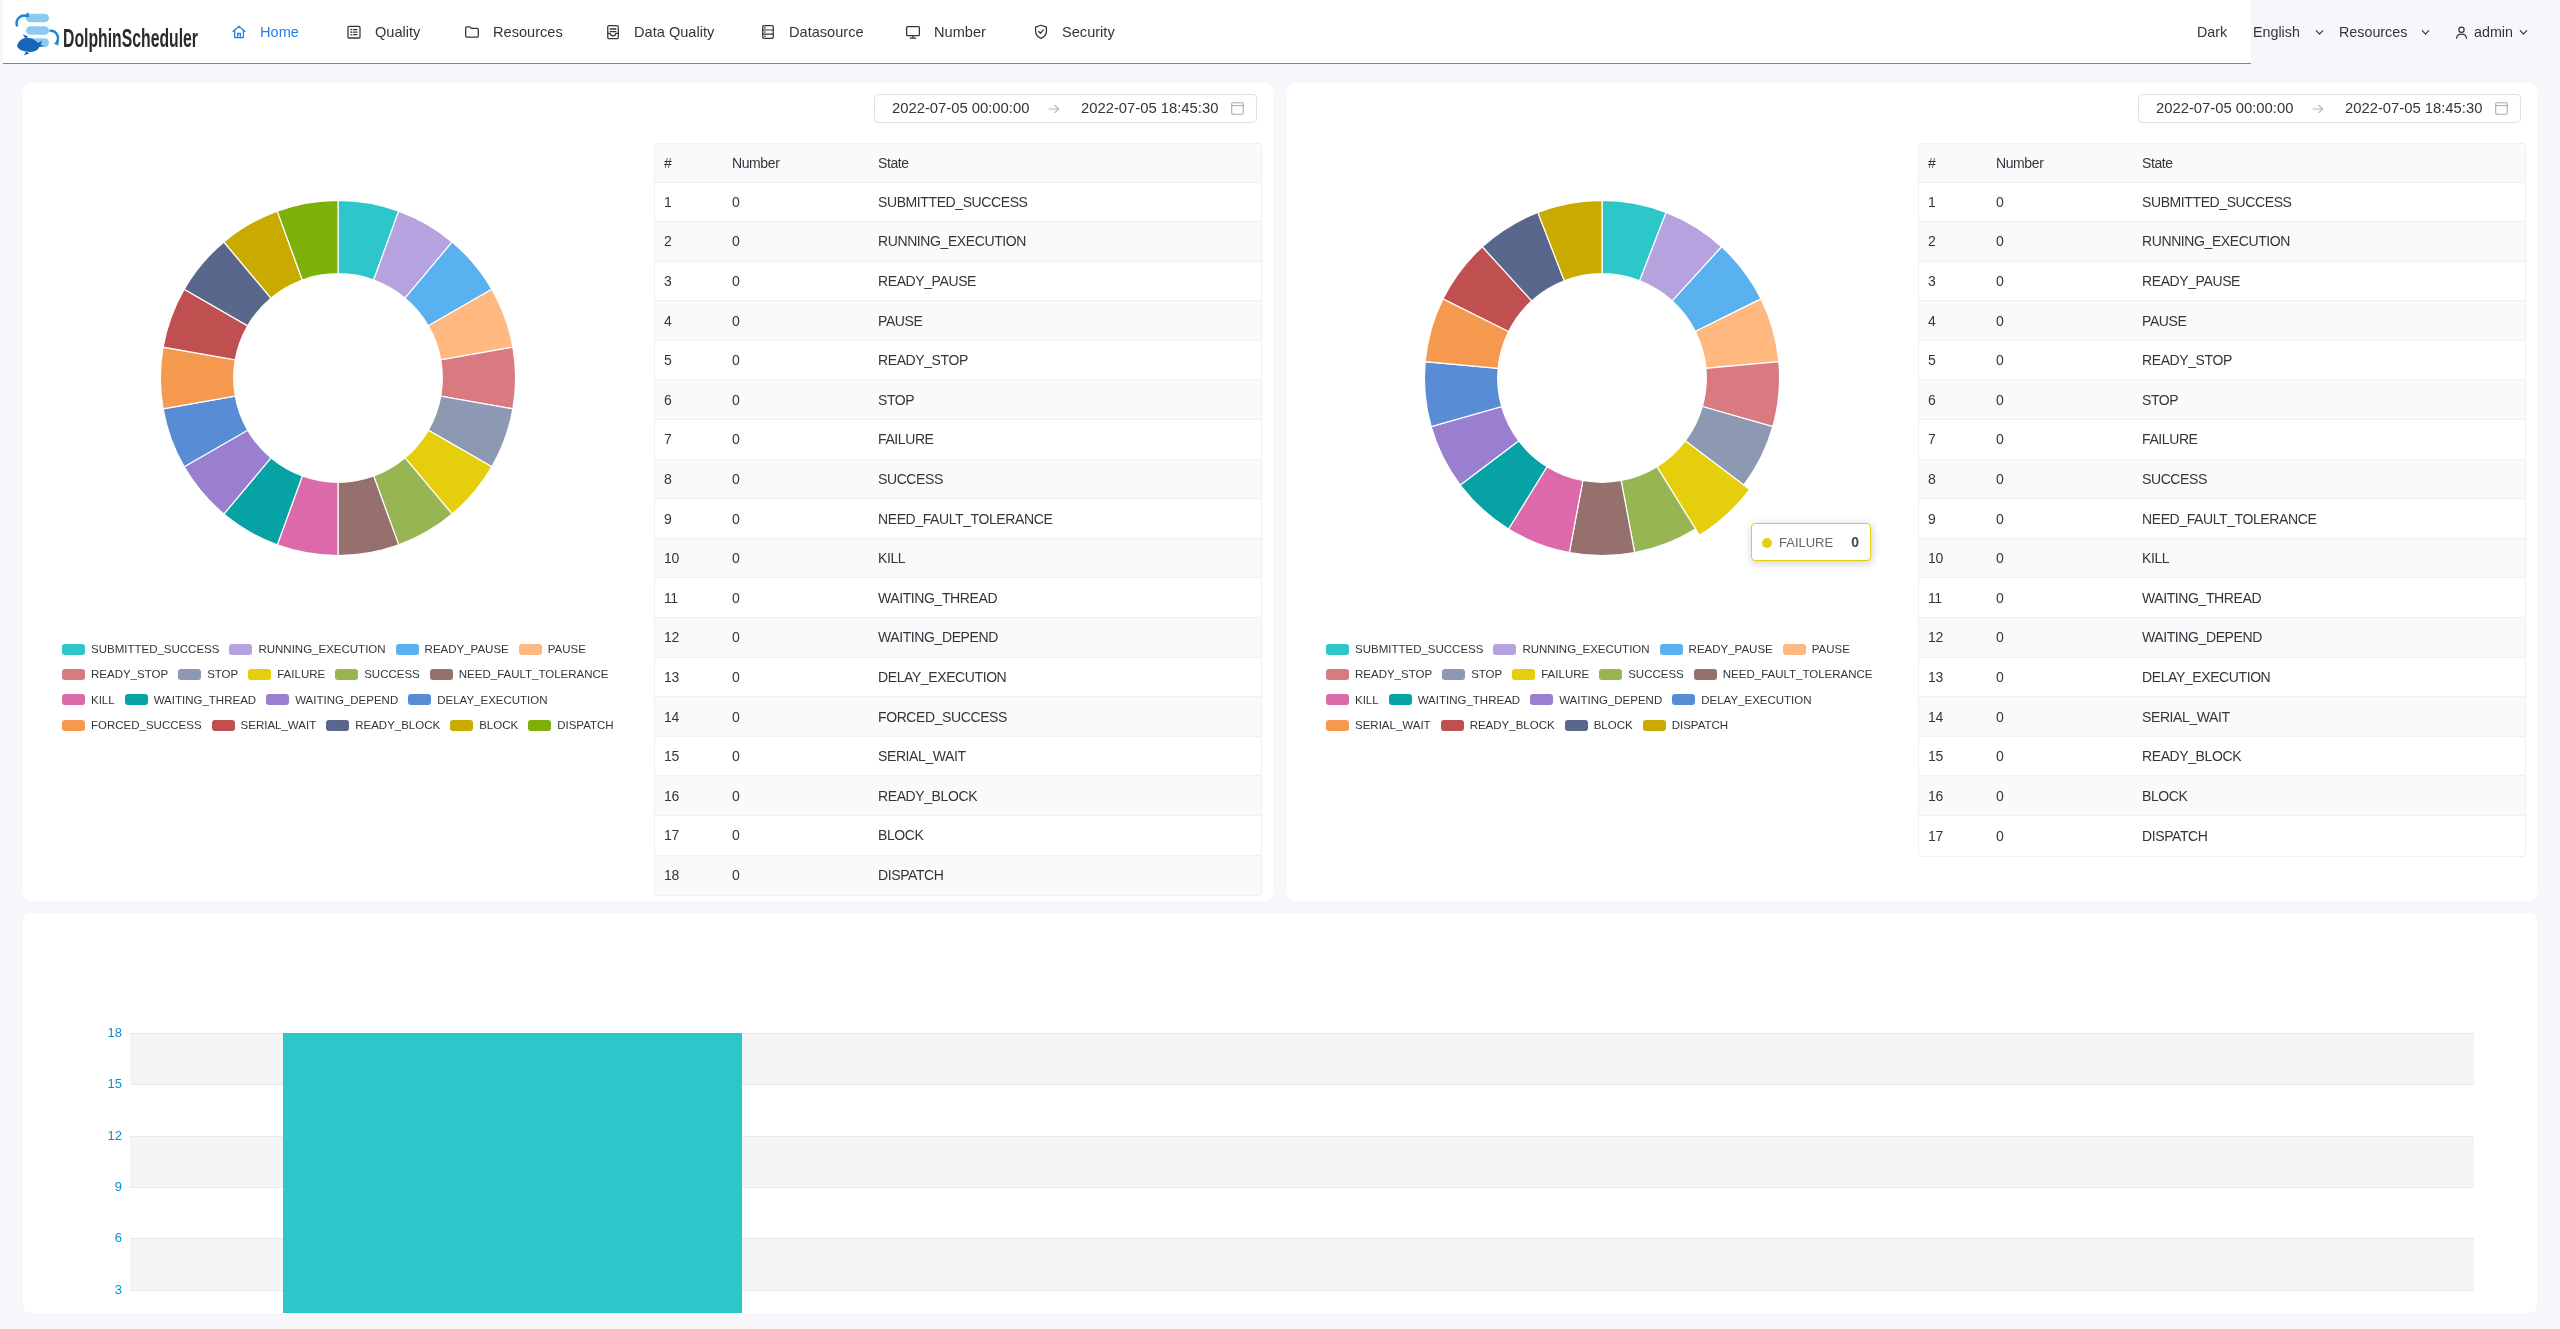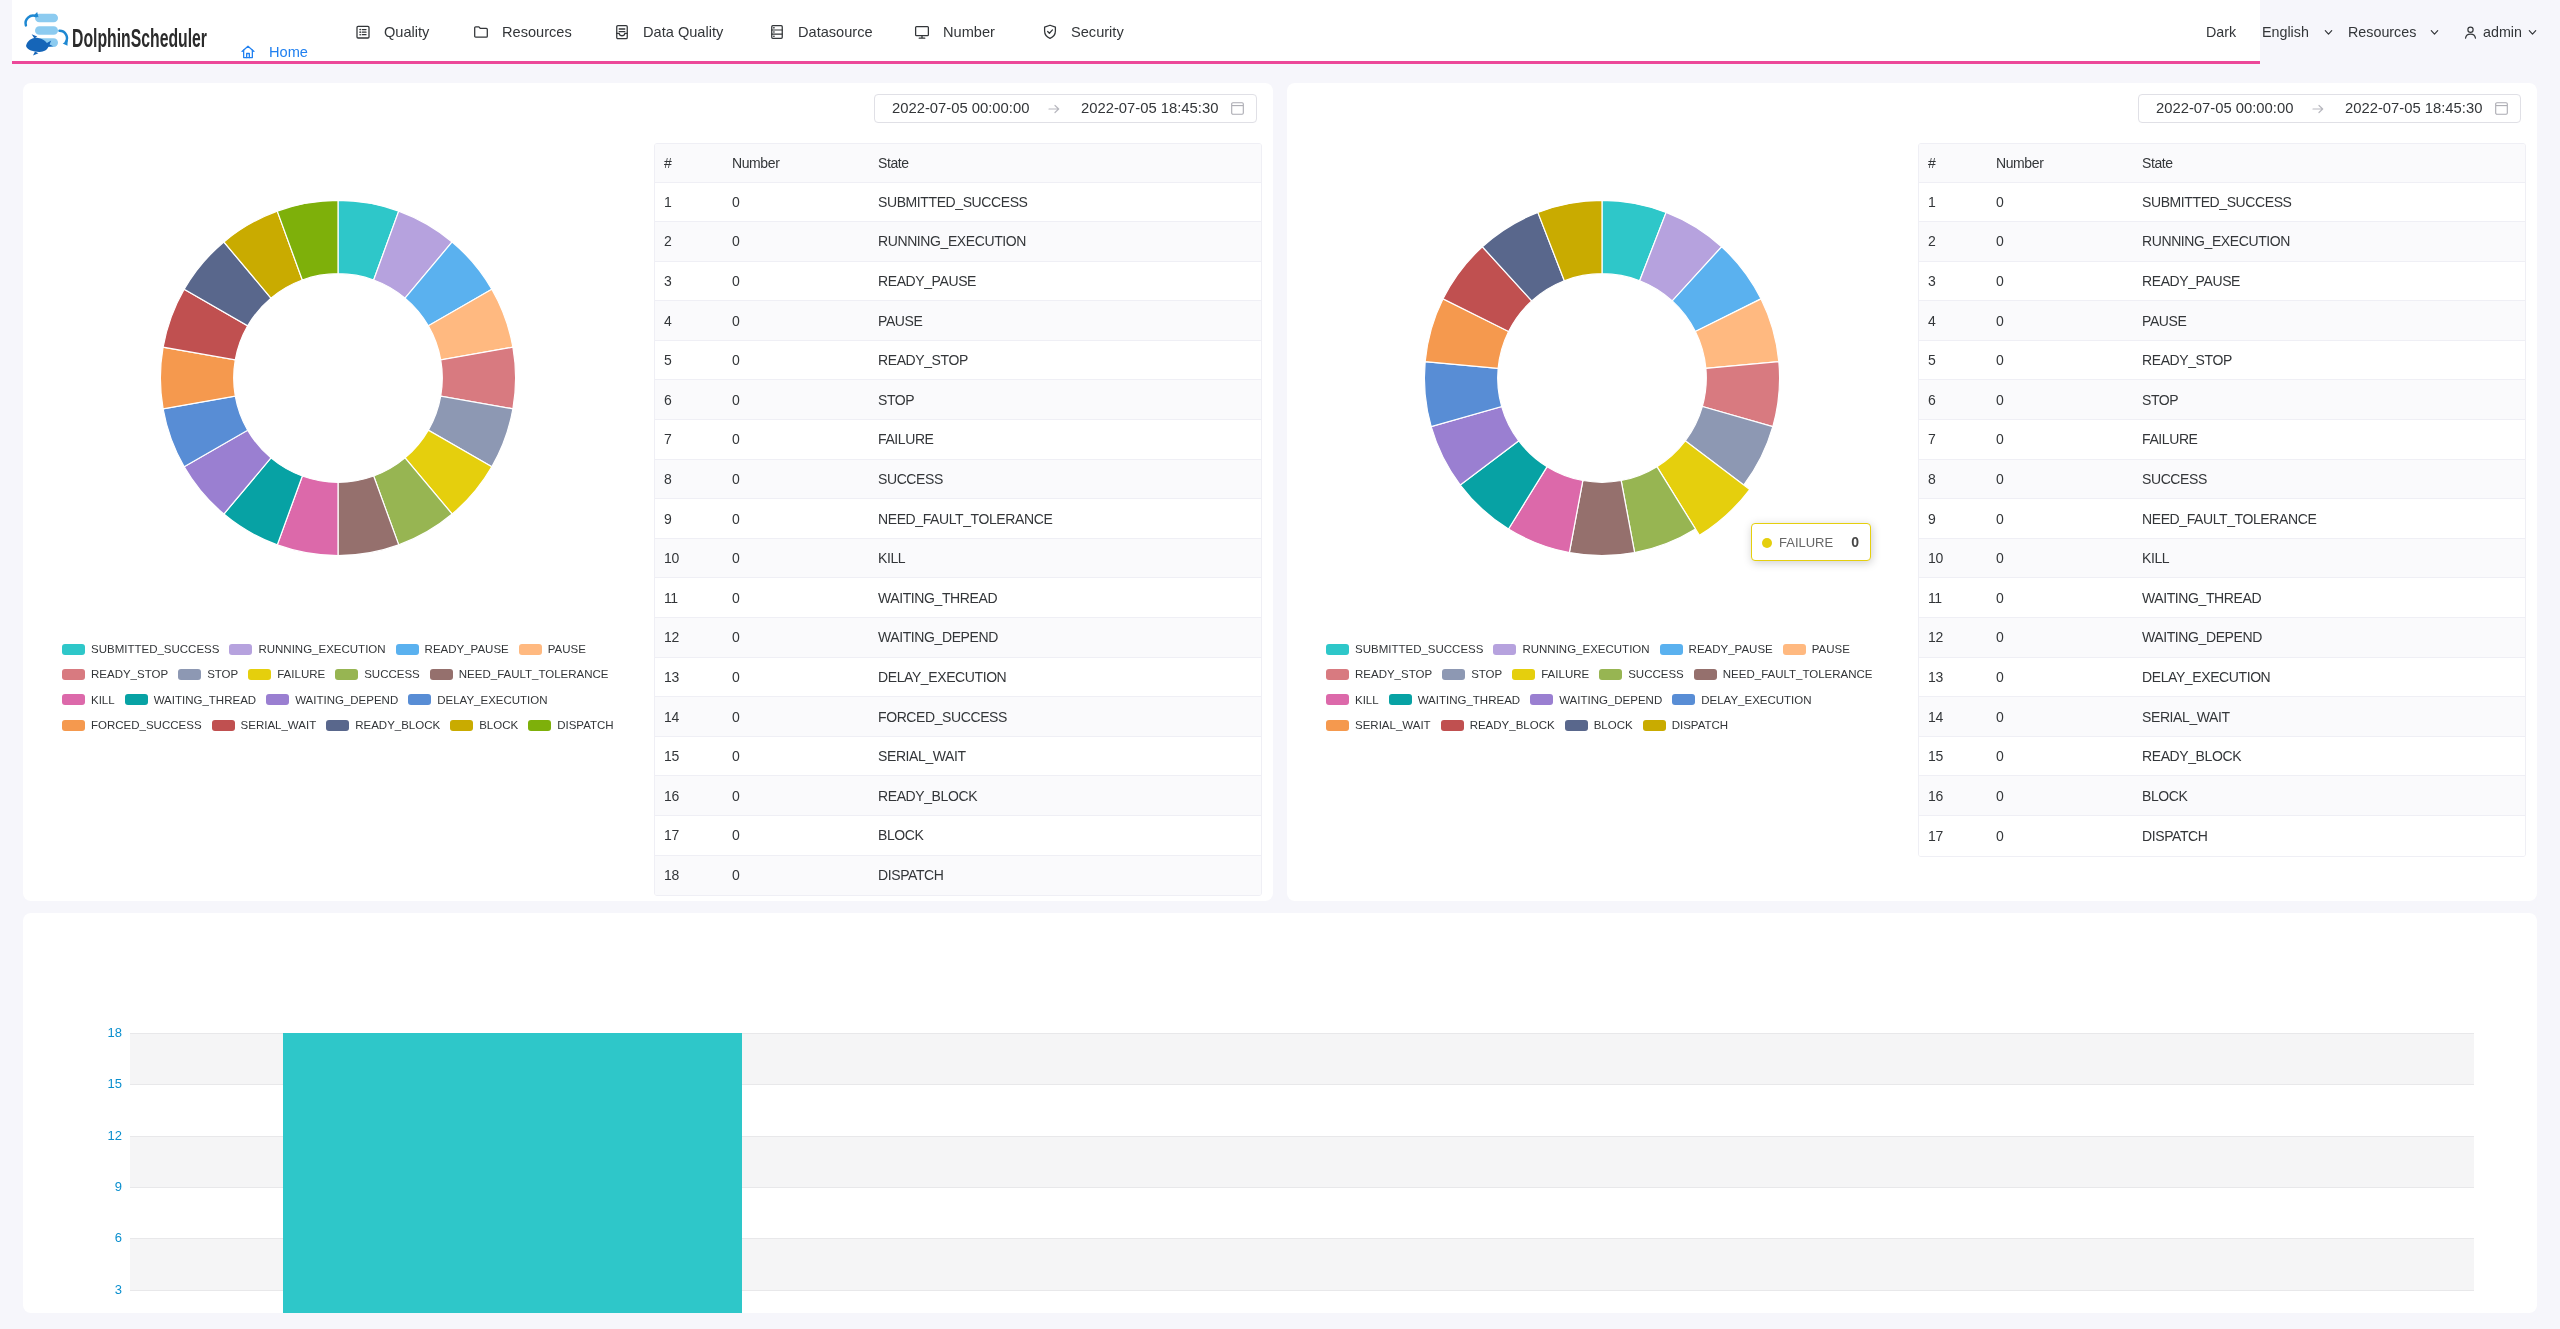--- a/index.html
+++ b/index.html
@@ -1,19 +1,19 @@
 <!DOCTYPE html>
 <html><head><meta charset="utf-8">
 <style>
 * { margin:0; padding:0; box-sizing:border-box; }
 html,body { width:2560px; height:1329px; overflow:hidden; background:#f6f6fb; font-family:"Liberation Sans",sans-serif; }
 #app { position:relative; width:2560px; height:1329px; }
-.nav { position:absolute; left:12px; top:0; width:2248px; height:64px; background:#fff; border-bottom:3px solid #ec4899; }
+.nav { position:absolute; left:3px; top:0; width:2248px; height:64px; background:#fff; border-bottom:1px solid #ec4899; }
 .nitem { position:absolute; top:0; height:64px; display:flex; align-items:center; gap:12px; font-size:14.6px; color:#333639; }
-.nitem.active { color:#2080f0;margin-top:20px; }
+.nitem.active { color:#2080f0; }
 .nav .r { position:absolute; top:0; height:64px; display:flex; align-items:center; font-size:14.3px; color:#333639; }
 .card { position:absolute; background:#fff; border-radius:8px; }
 .ch { position:absolute; left:0; top:0; right:0; height:56px; border-bottom:1px solid #efeff5; }
 .ct { position:absolute; left:17px; top:25px; transform:translateY(-50%); font-size:16.8px; color:#27292d; }
 .dp { position:absolute; width:383px; height:29px; border:1px solid #e0e0e6; border-radius:4px; background:#fff; }
 .dpt { position:absolute; top:50%; transform:translateY(-50%); font-size:14.8px; color:#333639; white-space:pre; }
 .dpa { position:absolute; top:7px; }
 .dpi { position:absolute; right:12px; top:7.5px; }
 .lrow { position:absolute; display:flex; align-items:center; height:14px; }
 .li { display:flex; align-items:center; font-size:11.5px; color:#333639; margin-right:10px; }

